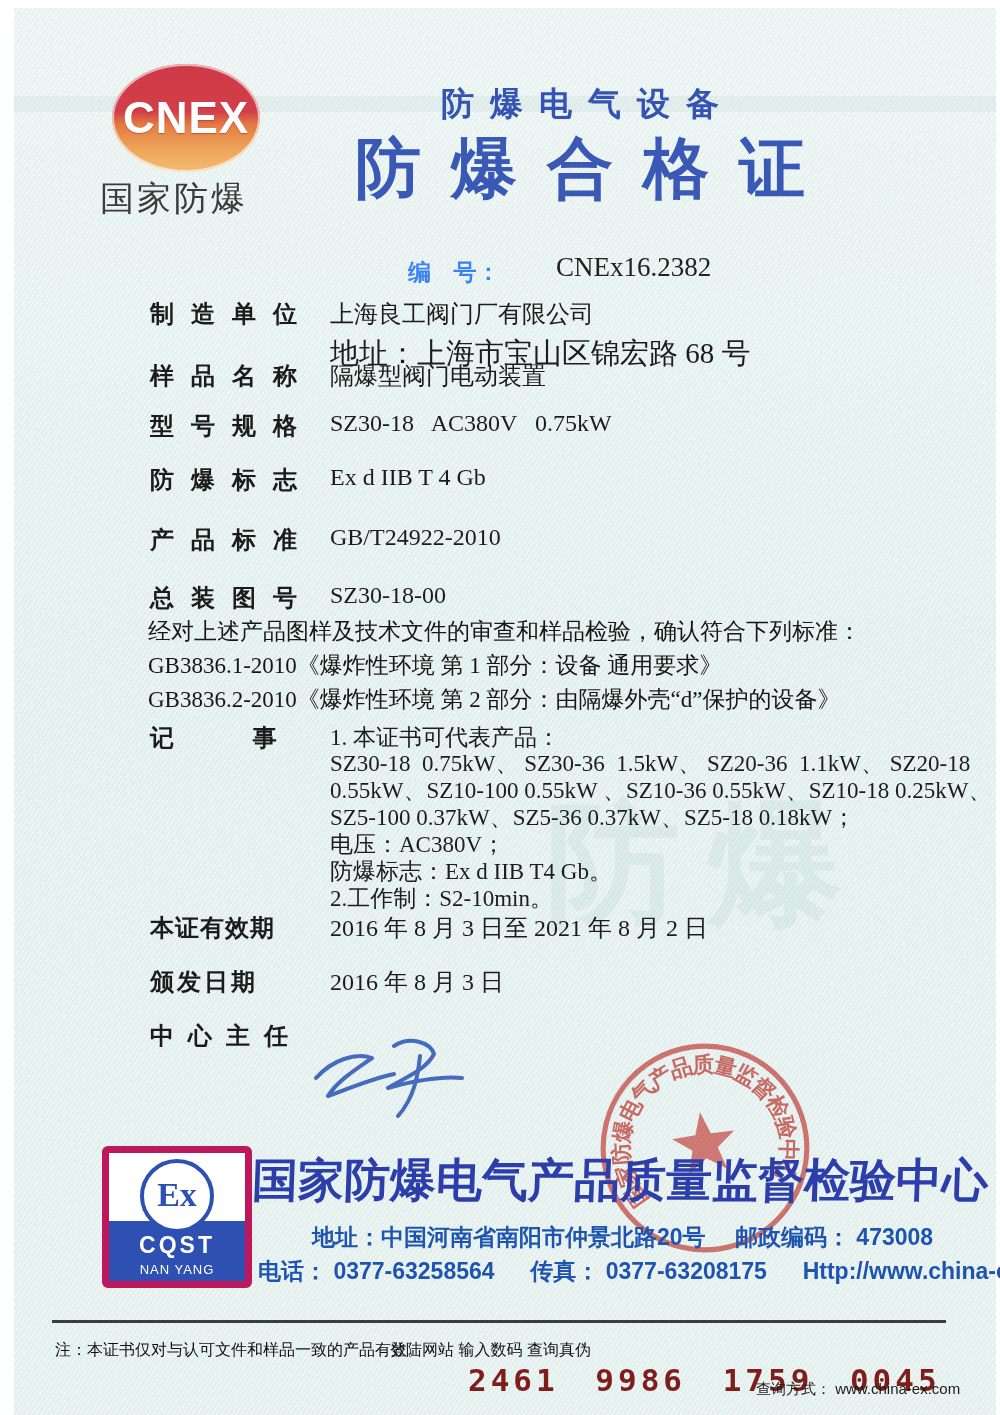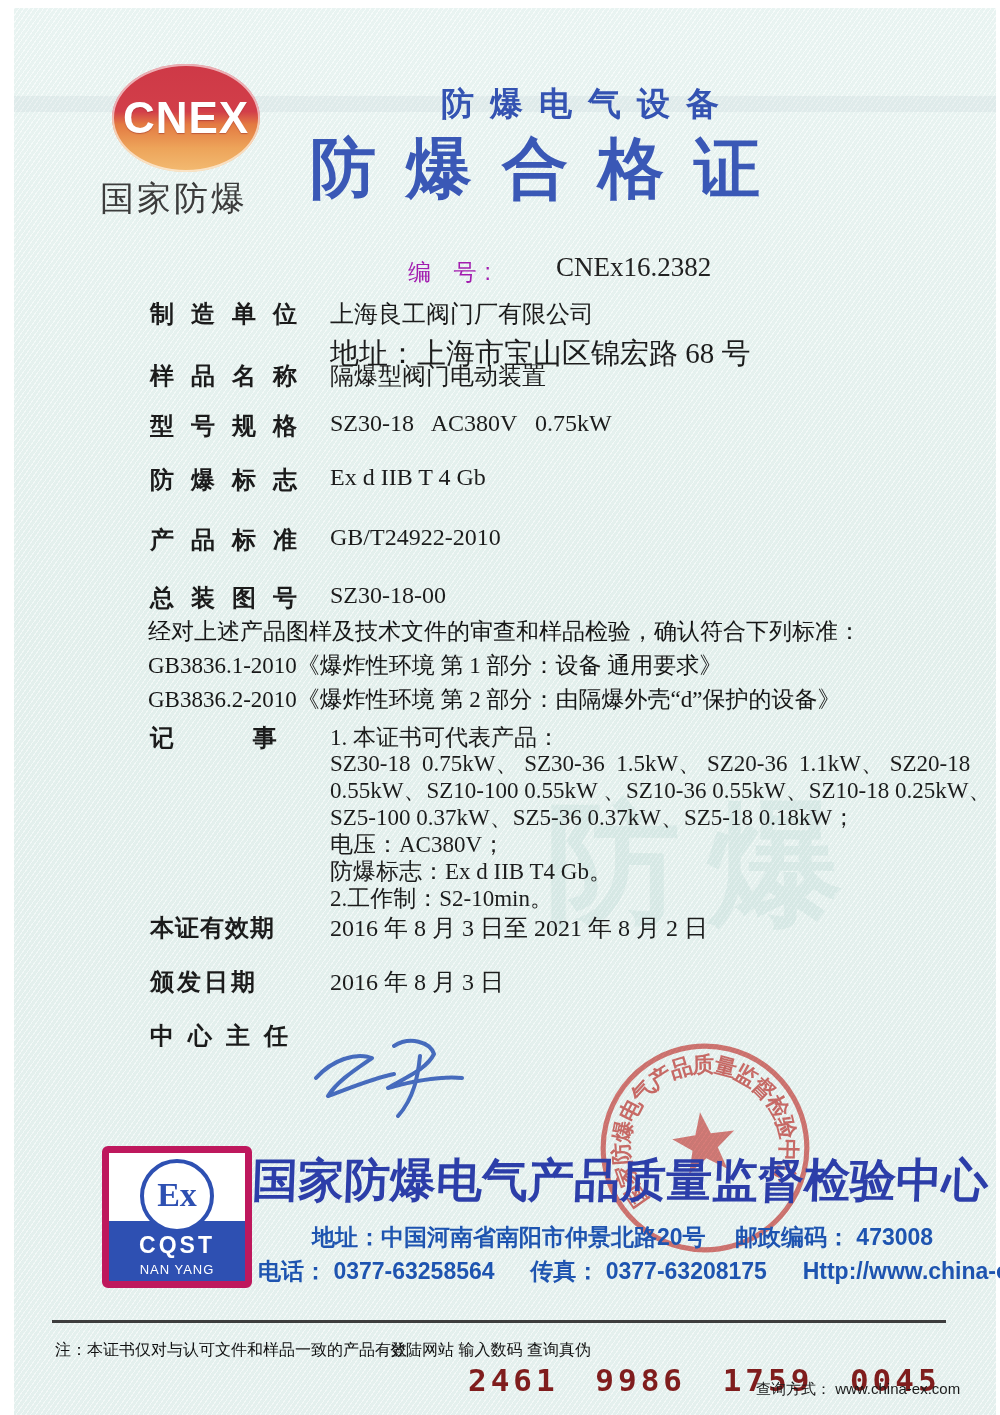--- a/index.html
+++ b/index.html
@@ -23,22 +23,22 @@
   }
   .cnex-logo {
     position:absolute; left:112px; top:64px; width:148px; height:108px; border-radius:50%;
     background:linear-gradient(180deg,#ce3947 0%, #d23e49 44%, #e37a42 56%, #eda45a 78%, #f3bb72 100%);
     display:flex; align-items:center; justify-content:center;
     box-shadow:0 0 0 2px rgba(255,255,255,0.6) inset;
   }
   .cnex-text { color:#ffffff; font-size:44px; font-weight:bold; letter-spacing:1px; text-shadow:0 1px 1px rgba(150,40,40,.5); }
   .logo-caption { position:absolute; left:100px; top:176px; width:172px; font-size:34px; color:#3c3c3c; letter-spacing:3px; }
   .doc-subtitle { position:absolute; left:320px; top:82px; width:520px; text-align:center; text-indent:16px; font-size:33px; font-weight:bold; color:#3453b2; letter-spacing:16px; }
-  .doc-title { position:absolute; left:280px; top:124px; width:600px; text-align:left; text-indent:30px; font-size:66px; font-weight:bold; color:#3a58b6; letter-spacing:30px; }
-  .cert-label { position:absolute; left:408px; top:257px; font-size:23px; color:#a21caf; letter-spacing:8px; font-weight:400; }
+  .doc-title { position:absolute; left:280px; top:124px; width:600px; text-align:center; text-indent:30px; font-size:66px; font-weight:bold; color:#3a58b6; letter-spacing:30px; }
+  .cert-label { position:absolute; left:408px; top:257px; font-size:23px; color:#3b82f6; letter-spacing:8px; font-weight:700; }
   .cert-value { position:absolute; left:556px; top:252px; font-size:27px; color:#222; font-family:"Liberation Serif", serif; }
   .flabel { position:absolute; left:150px; font-size:24px; color:#1b1b1b; font-weight:600; letter-spacing:17px; white-space:pre; }
   .ls36 { letter-spacing:36px; }
   .ls14 { letter-spacing:14px; }
   .ls3  { letter-spacing:3px; }
   .ls0  { letter-spacing:1px; }
   .fvalue { position:absolute; left:330px; font-size:24px; color:#1c1c1c; font-family:"Liberation Serif", serif; white-space:pre; }
   .stmt { position:absolute; left:148px; font-size:23px; color:#161616; font-family:"Liberation Serif", serif; white-space:pre; }
   .sig-svg { position:absolute; left:298px; top:1018px; mix-blend-mode:multiply; }
   .stamp-svg { position:absolute; left:597px; top:1040px; mix-blend-mode:multiply; transform:rotate(-8deg); opacity:0.92; }

